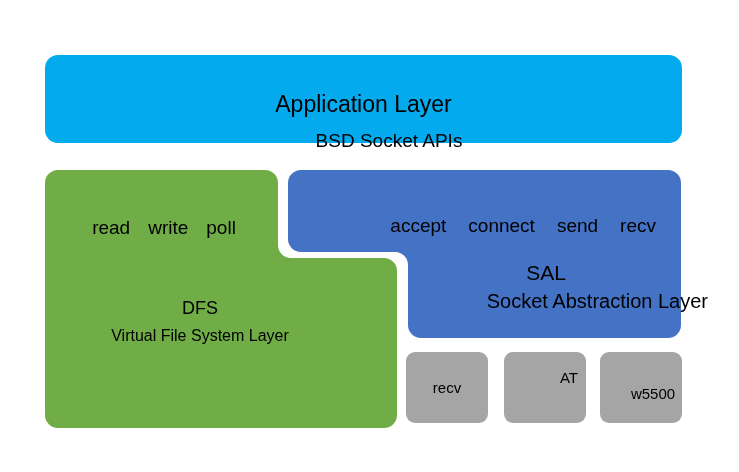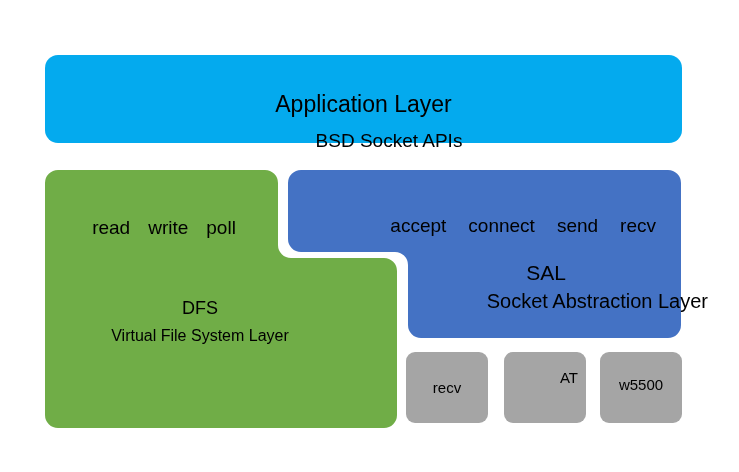--- a/index.html
+++ b/index.html
@@ -96,21 +96,21 @@
   .driver-label {
     position: absolute;
     color: #000000;
     text-align: center;
     font-size: 15px;
     line-height: 1.35;
     width: 82px;
   }
   #drv0 { left: 406px; top: 378px; }
   #drv1 { left: 504px; top: 368px; margin-left: 24px; }
-  #drv2 { left: 600px; top: 375px; }
+  #drv2 { left: 600px; top: 384px; padding-left: 12px; }
 </style>
 </head>
 <body>
 
 <div id="stage">
 
   <svg class="shape-svg" viewBox="0 0 739 472" xmlns="http://www.w3.org/2000/svg">
 
     <rect x="45" y="55" width="637" height="88" rx="13" ry="13" fill="#04AAEE"></rect>
 

